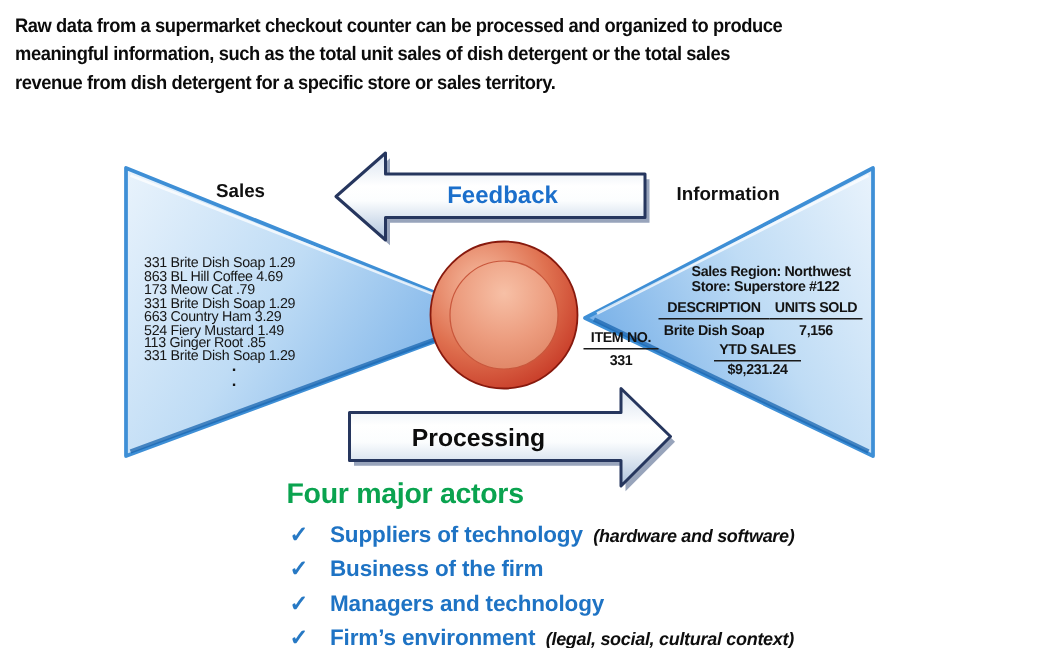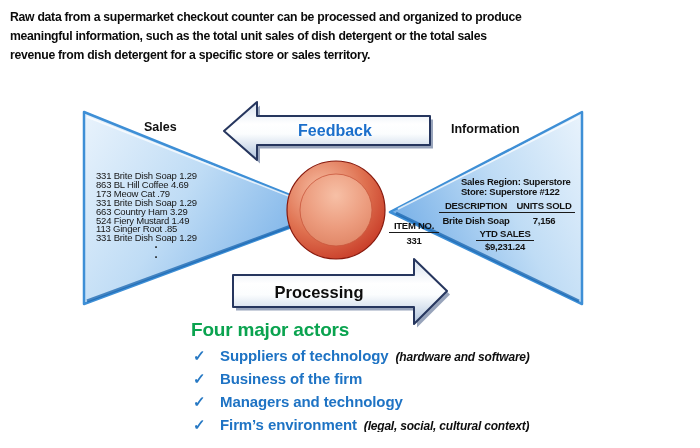--- a/index.html
+++ b/index.html
@@ -135,21 +135,21 @@
     <div>524 Fiery Mustard  1.49</div>
     <div>113 Ginger Root  .85</div>
     <div>331 Brite Dish Soap  1.29</div>
   </div>
   <div class="abs dots">
     <div>.</div>
     <div>.</div>
   </div>
 
   <div class="abs report region">
-    <div>Sales Region: Superstore</div>
+    <div>Sales Region: Northwest</div>
     <div>Store: Superstore #122</div>
   </div>
   <div class="abs report thead hrow col1">ITEM NO.</div>
   <div class="abs report thead hrow col2">DESCRIPTION</div>
   <div class="abs report thead hrow col3">UNITS SOLD</div>
   <div class="abs report tval col1">331</div>
   <div class="abs report tval col2">Brite Dish Soap</div>
   <div class="abs report tval col3">7,156</div>
   <div class="abs report thead ytd-label">YTD SALES</div>
   <div class="abs report ytd-value">$9,231.24</div>

